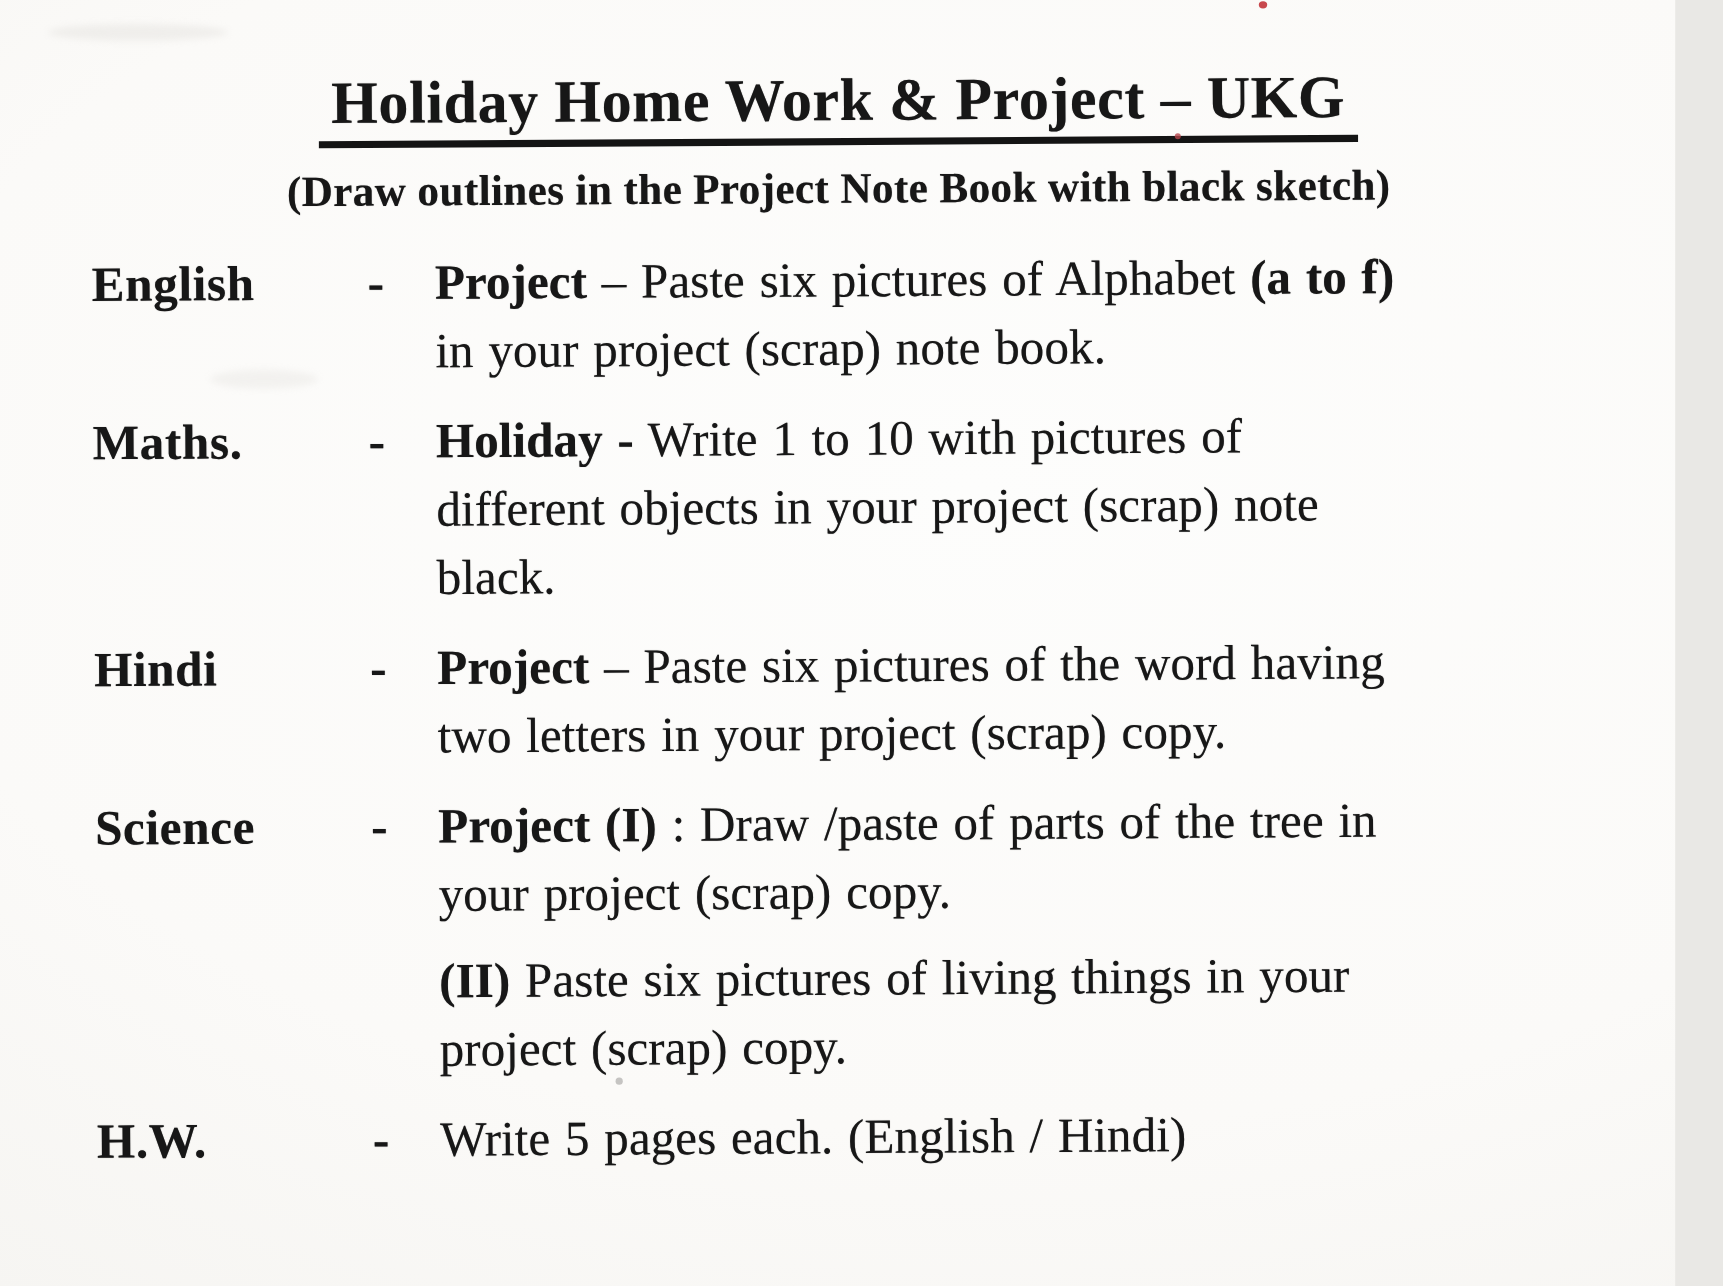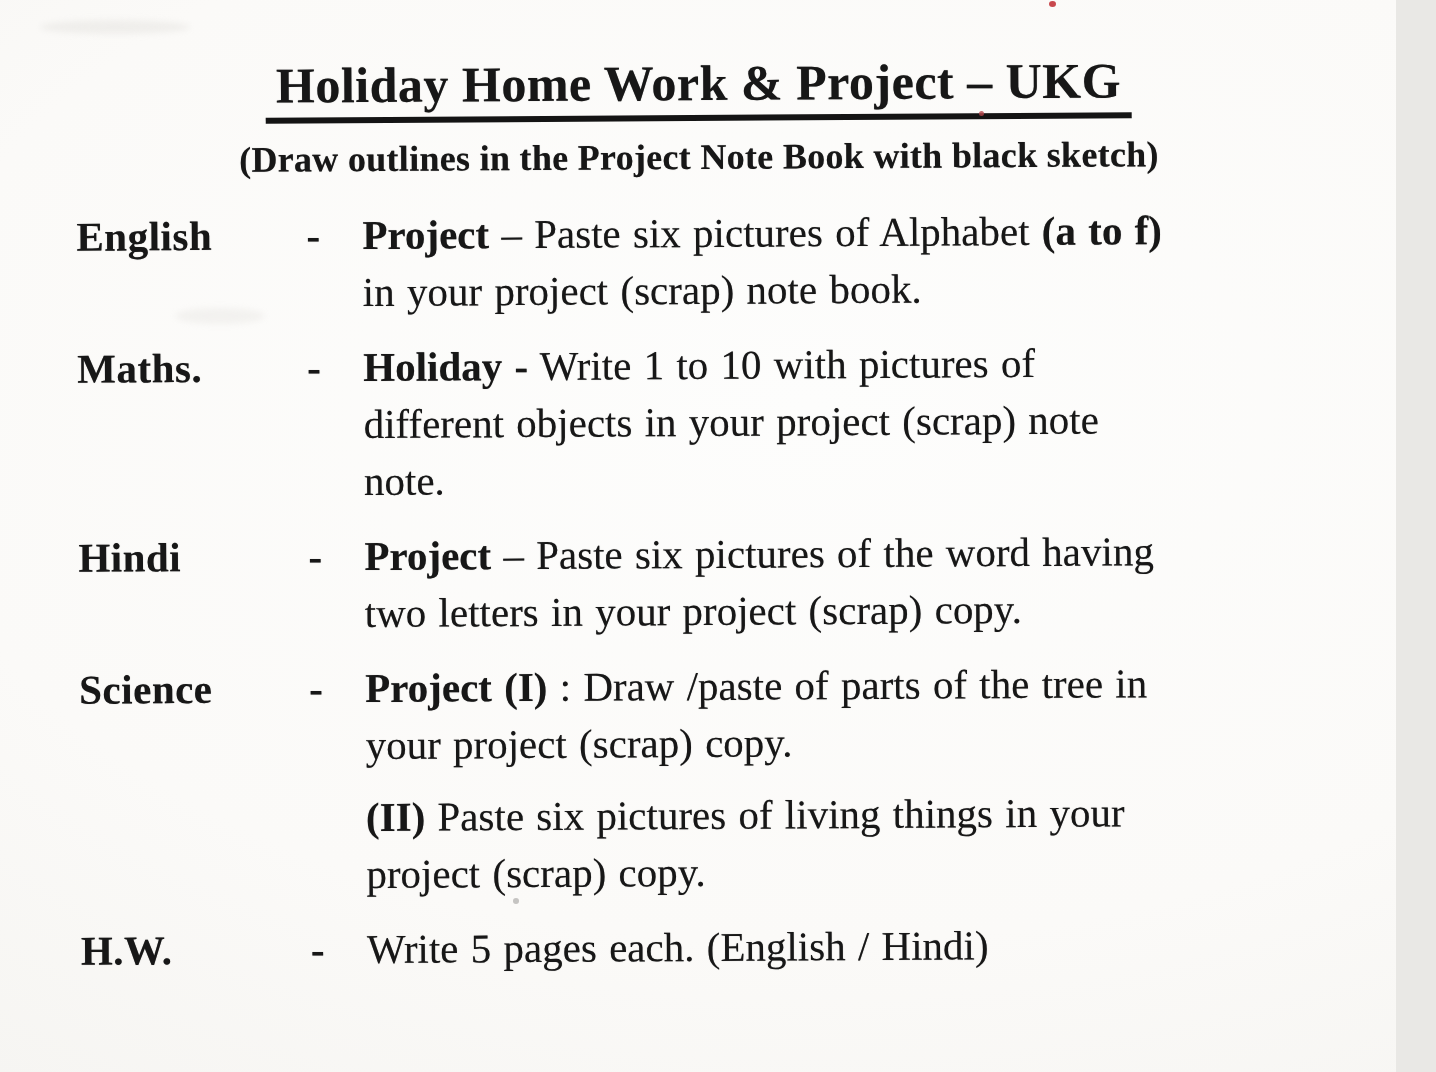--- a/index.html
+++ b/index.html
@@ -66,21 +66,21 @@
             </div>
           </div>
         </div>
         <div class="row">
           <div class="subject">Maths.</div>
           <div class="dash">-</div>
           <div class="body-col">
             <div class="para">
               <div class="line"><span class="seg b">Holiday -</span><span class="seg"> Write 1 to 10 with pictures of</span></div>
               <div class="line"><span class="seg">different objects in your project (scrap) note</span></div>
-              <div class="line"><span class="seg">note.</span></div>
+              <div class="line"><span class="seg">black.</span></div>
             </div>
           </div>
         </div>
         <div class="row">
           <div class="subject">Hindi</div>
           <div class="dash">-</div>
           <div class="body-col">
             <div class="para">
               <div class="line"><span class="seg b">Project</span><span class="seg"> – Paste six pictures of the word having</span></div>
               <div class="line"><span class="seg">two letters in your project (scrap) copy.</span></div>

